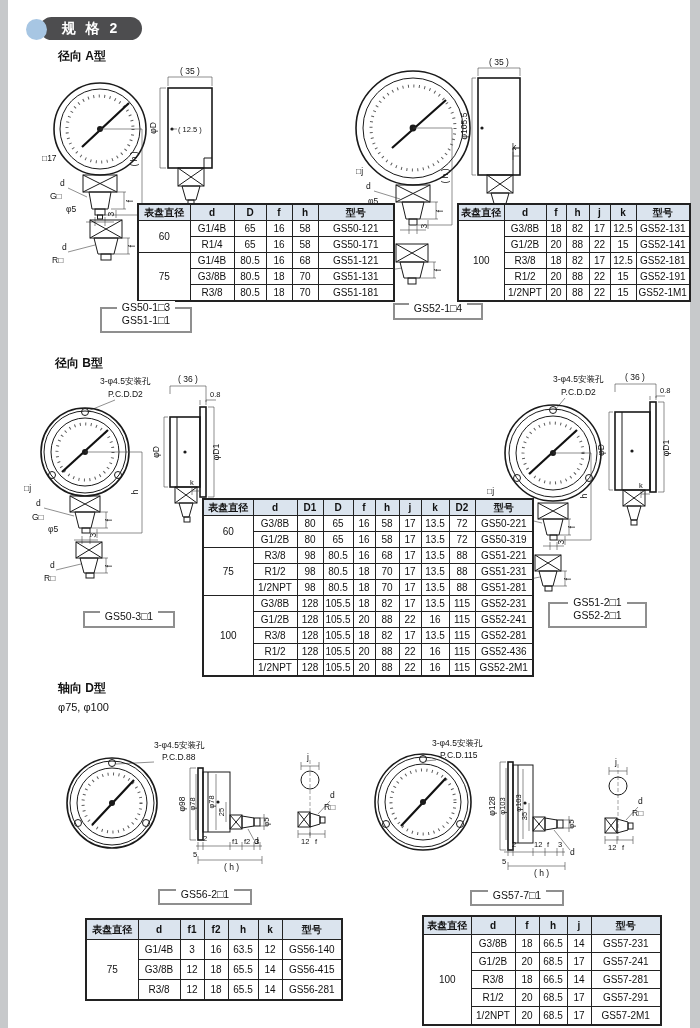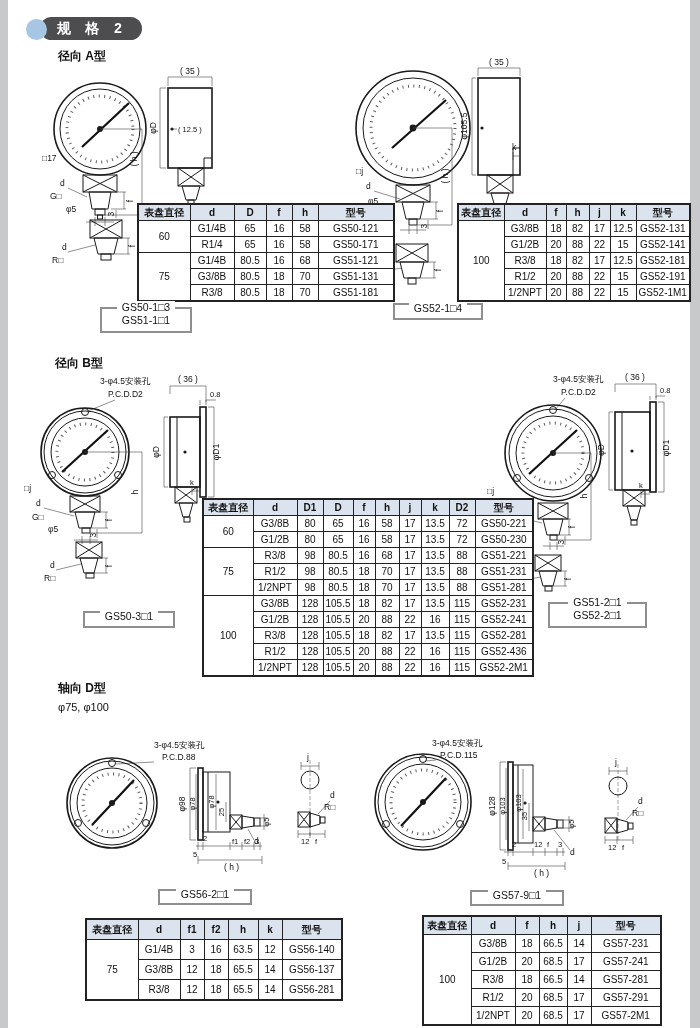--- a/index.html
+++ b/index.html
@@ -5,21 +5,21 @@
   html,body{margin:0;padding:0;background:#fff;}
   .page{position:relative;width:700px;height:1028px;background:#ffffff;overflow:hidden;
         font-family:"Liberation Sans",sans-serif;color:#111;}
   .edge{position:absolute;top:0;height:100%;background:#c7c9cb;}
   .edge.left{left:0;width:8px;}
   .edge.right{left:690px;width:10px;}
   .hdr-dot{position:absolute;left:26px;top:19px;width:21px;height:21px;border-radius:50%;
            background:#a7c6e3;z-index:3;}
   .hdr-pill{position:absolute;left:40px;top:17px;width:102px;height:23px;border-radius:12px;
             background:#4d4d4f;color:#fff;font-weight:bold;font-size:14px;letter-spacing:3px;
-            display:flex;align-items:center;justify-content:center;z-index:2;font-family:Liberation Mono, monospace;}
+            display:flex;align-items:center;justify-content:center;z-index:2;}
   .sec-title{position:absolute;font-weight:bold;font-size:12px;}
   .sec-sub{position:absolute;font-size:11px;}
   table.spec{position:absolute;border-collapse:collapse;table-layout:fixed;background:#fff;
              font-size:10px;border:2px solid #222;}
   table.spec th,table.spec td{border:1px solid #222;text-align:center;padding:0 1px;
              line-height:1;overflow:hidden;white-space:nowrap;}
   table.spec th{background:#dbe4ee;font-weight:bold;}
   .rh16 th,.rh16 td{height:15px;}
   .rh18 th,.rh18 td{height:17px;}
   .rh20 th,.rh20 td{height:19px;}
@@ -482,21 +482,21 @@
         </tr>
         <tr>
           <td>G1/2B</td>
           <td>80</td>
           <td>65</td>
           <td>16</td>
           <td>58</td>
           <td>17</td>
           <td>13.5</td>
           <td>72</td>
-          <td>GS50-230</td>
+          <td>GS50-319</td>
         </tr>
         <tr>
           <td rowspan="3">75</td>
           <td>R3/8</td>
           <td>98</td>
           <td>80.5</td>
           <td>16</td>
           <td>68</td>
           <td>17</td>
           <td>13.5</td>
@@ -733,21 +733,21 @@
     </g>
   </svg>
 
   <div class="model-box" style="left:158px;top:889px;width:90px;height:12px">
     <div class="lines" style="top:-7px">
       <div>GS56-2□1</div>
     </div>
   </div>
   <div class="model-box" style="left:470px;top:890px;width:90px;height:12px">
     <div class="lines" style="top:-7px">
-      <div>GS57-9□1</div>
+      <div>GS57-7□1</div>
     </div>
   </div>
 
   <table class="spec rh20" style="left:85px;top:918px;width:256px">
       <colgroup>
         <col style="width: 52px;">
         <col style="width: 42px;">
         <col style="width: 24px;">
         <col style="width: 24px;">
         <col style="width: 30px;">
@@ -774,21 +774,21 @@
           <td>63.5</td>
           <td>12</td>
           <td>GS56-140</td>
         </tr>
         <tr>
           <td>G3/8B</td>
           <td>12</td>
           <td>18</td>
           <td>65.5</td>
           <td>14</td>
-          <td>GS56-137</td>
+          <td>GS56-415</td>
         </tr>
         <tr>
           <td>R3/8</td>
           <td>12</td>
           <td>18</td>
           <td>65.5</td>
           <td>14</td>
           <td>GS56-281</td>
         </tr>
       </tbody>

